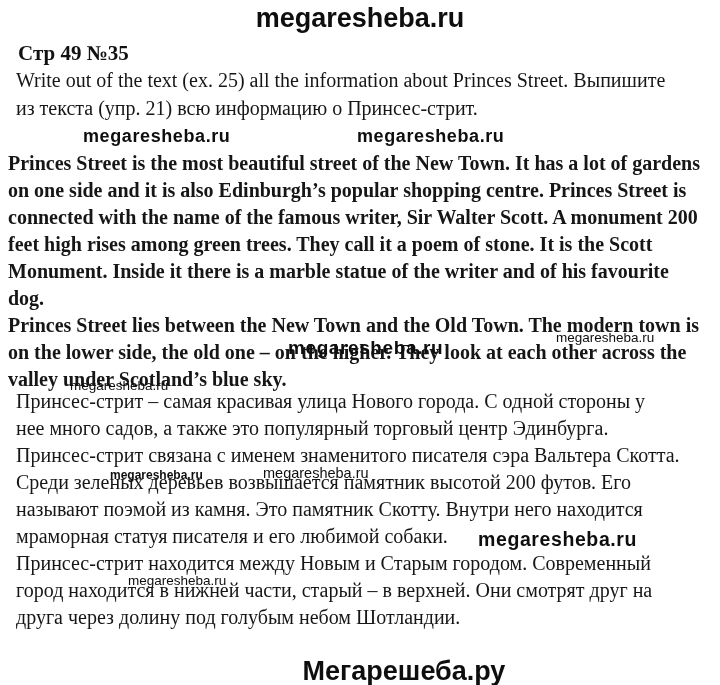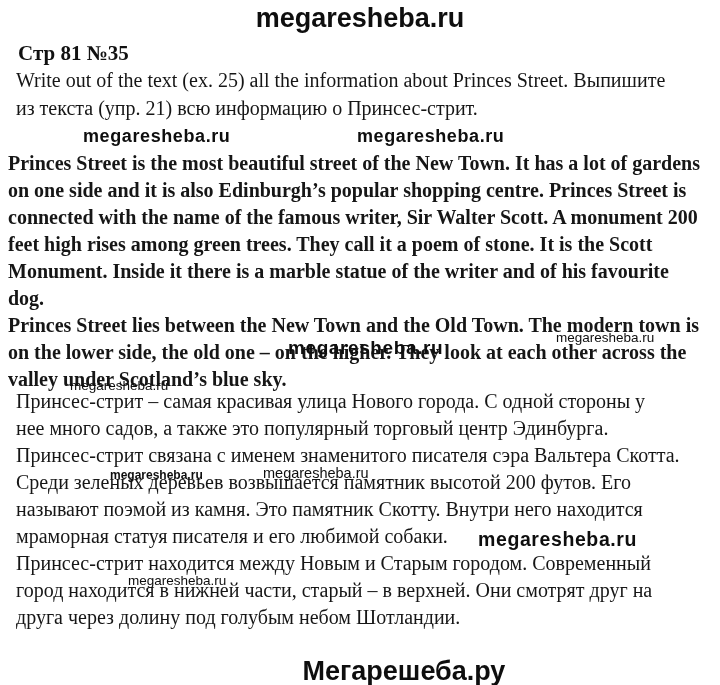--- a/index.html
+++ b/index.html
@@ -56,21 +56,21 @@
   .wm-inline-ru  { top: 528px; left: 478px; font-size: 19.5px; letter-spacing: 0.6px; }
   .wm-ru-low     { top: 573px; left: 128px; font-size: 13.5px; }
 </style>
 </head>
 <body>
 
 <div class="page">
 
   <div class="header-wm">megaresheba.ru</div>
 
-  <h2 class="page-title">Стр 81 №35</h2>
+  <h2 class="page-title">Стр 49 №35</h2>
 
   <p class="para instruction">Write out of the text (ex. 25) all the information about Princes Street. Выпишите
 из текста (упр. 21) всю информацию о Принсес-стрит.</p>
 
   <span class="wm bold wm-row1-left">megaresheba.ru</span>
   <span class="wm bold wm-row1-right">megaresheba.ru</span>
 
   <p class="para english-para">Princes Street is the most beautiful street of the New Town. It has a lot of gardens
 on one side and it is also Edinburgh’s popular shopping centre. Princes Street is
 connected with the name of the famous writer, Sir Walter Scott. A monument 200

